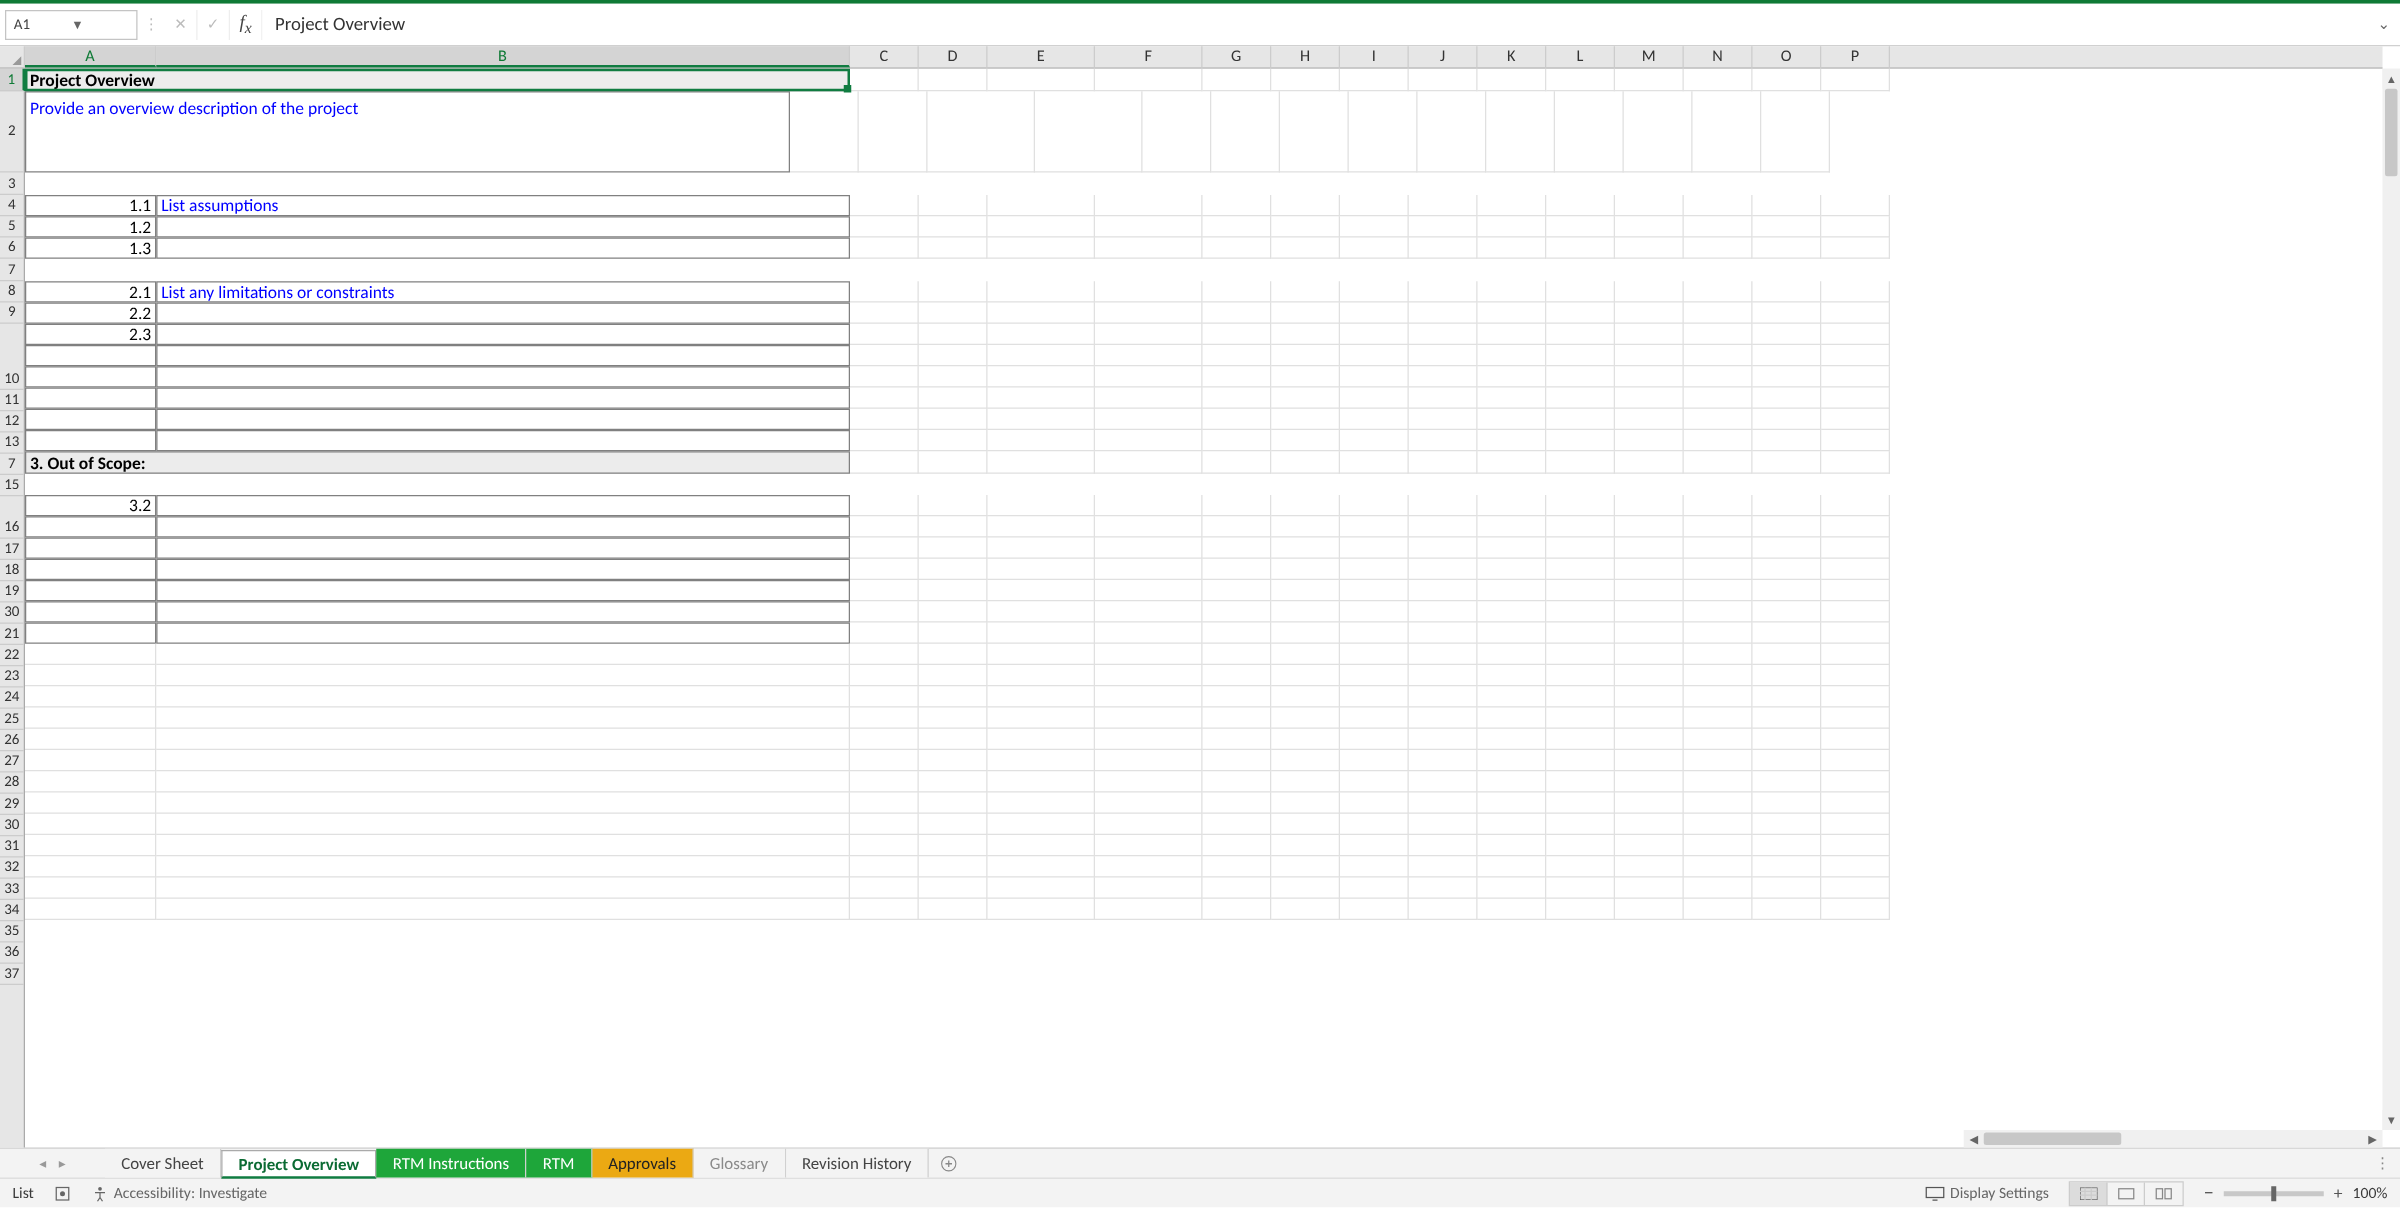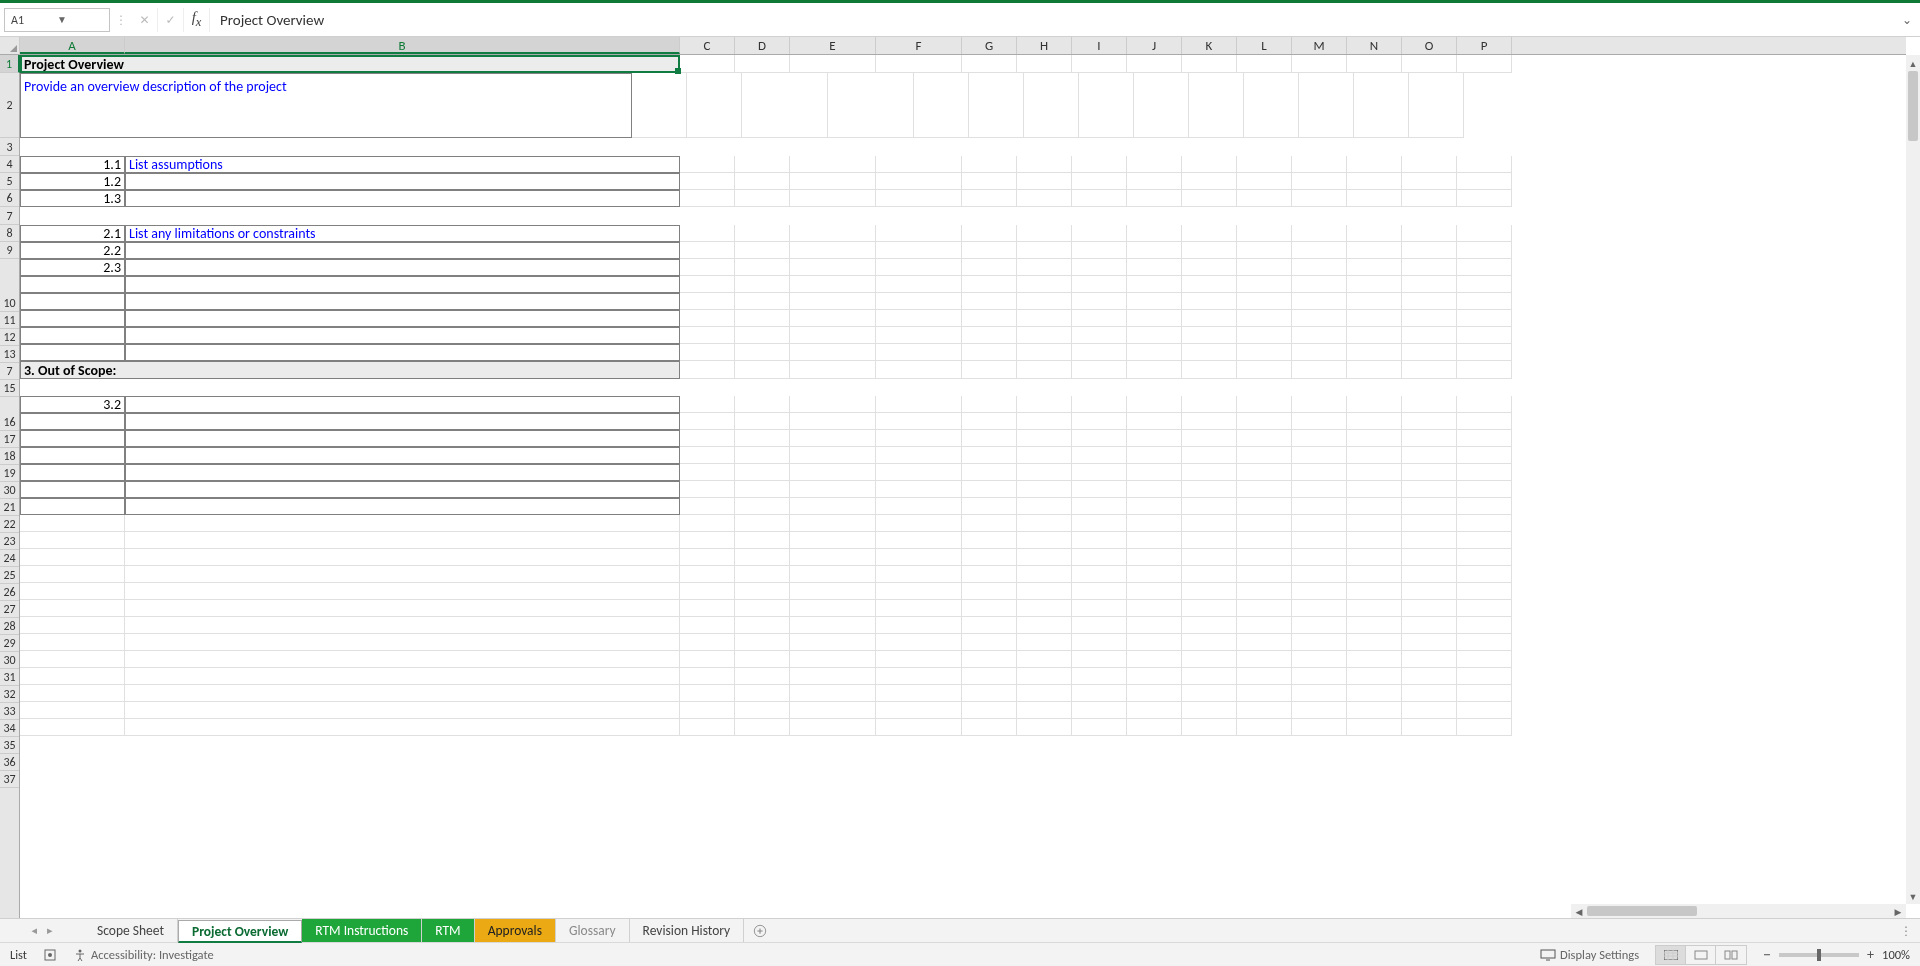--- a/index.html
+++ b/index.html
@@ -799,21 +799,21 @@
     <div class="hs-btn">▶</div>
   </div>
 </div>
 
 <div class="tabbar">
   <div class="tab-nav">
     <span>◂</span>
     <span>▸</span>
   </div>
   <div class="tabs" id="tabs">
-      <div class="tab ">Scope Sheet</div>
+      <div class="tab ">Cover Sheet</div>
       <div class="tab active">Project Overview</div>
       <div class="tab green">RTM Instructions</div>
       <div class="tab green">RTM</div>
       <div class="tab amber">Approvals</div>
       <div class="tab dim">Glossary</div>
       <div class="tab ">Revision History</div>
     </div>
   <div class="tab-add">
     <svg viewBox="0 0 16 16">
         <circle cx="8" cy="8" r="6.5" fill="none" stroke="#888"></circle>

